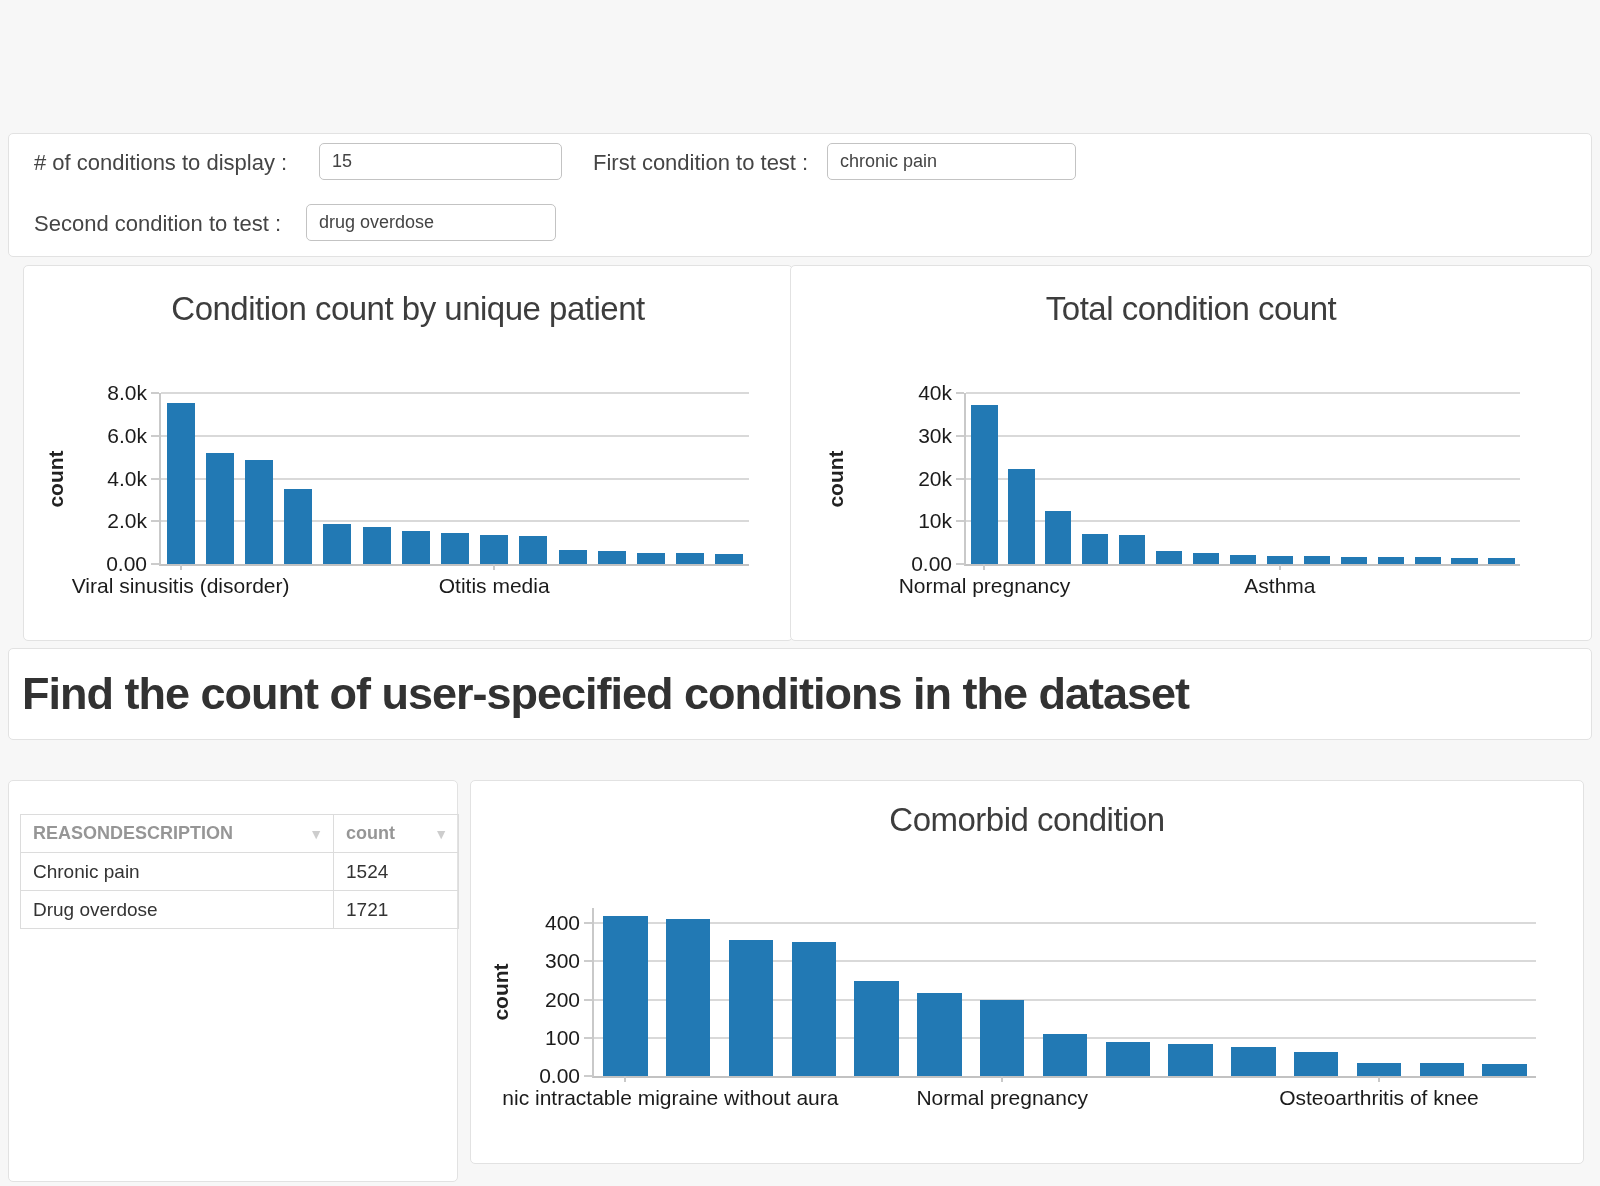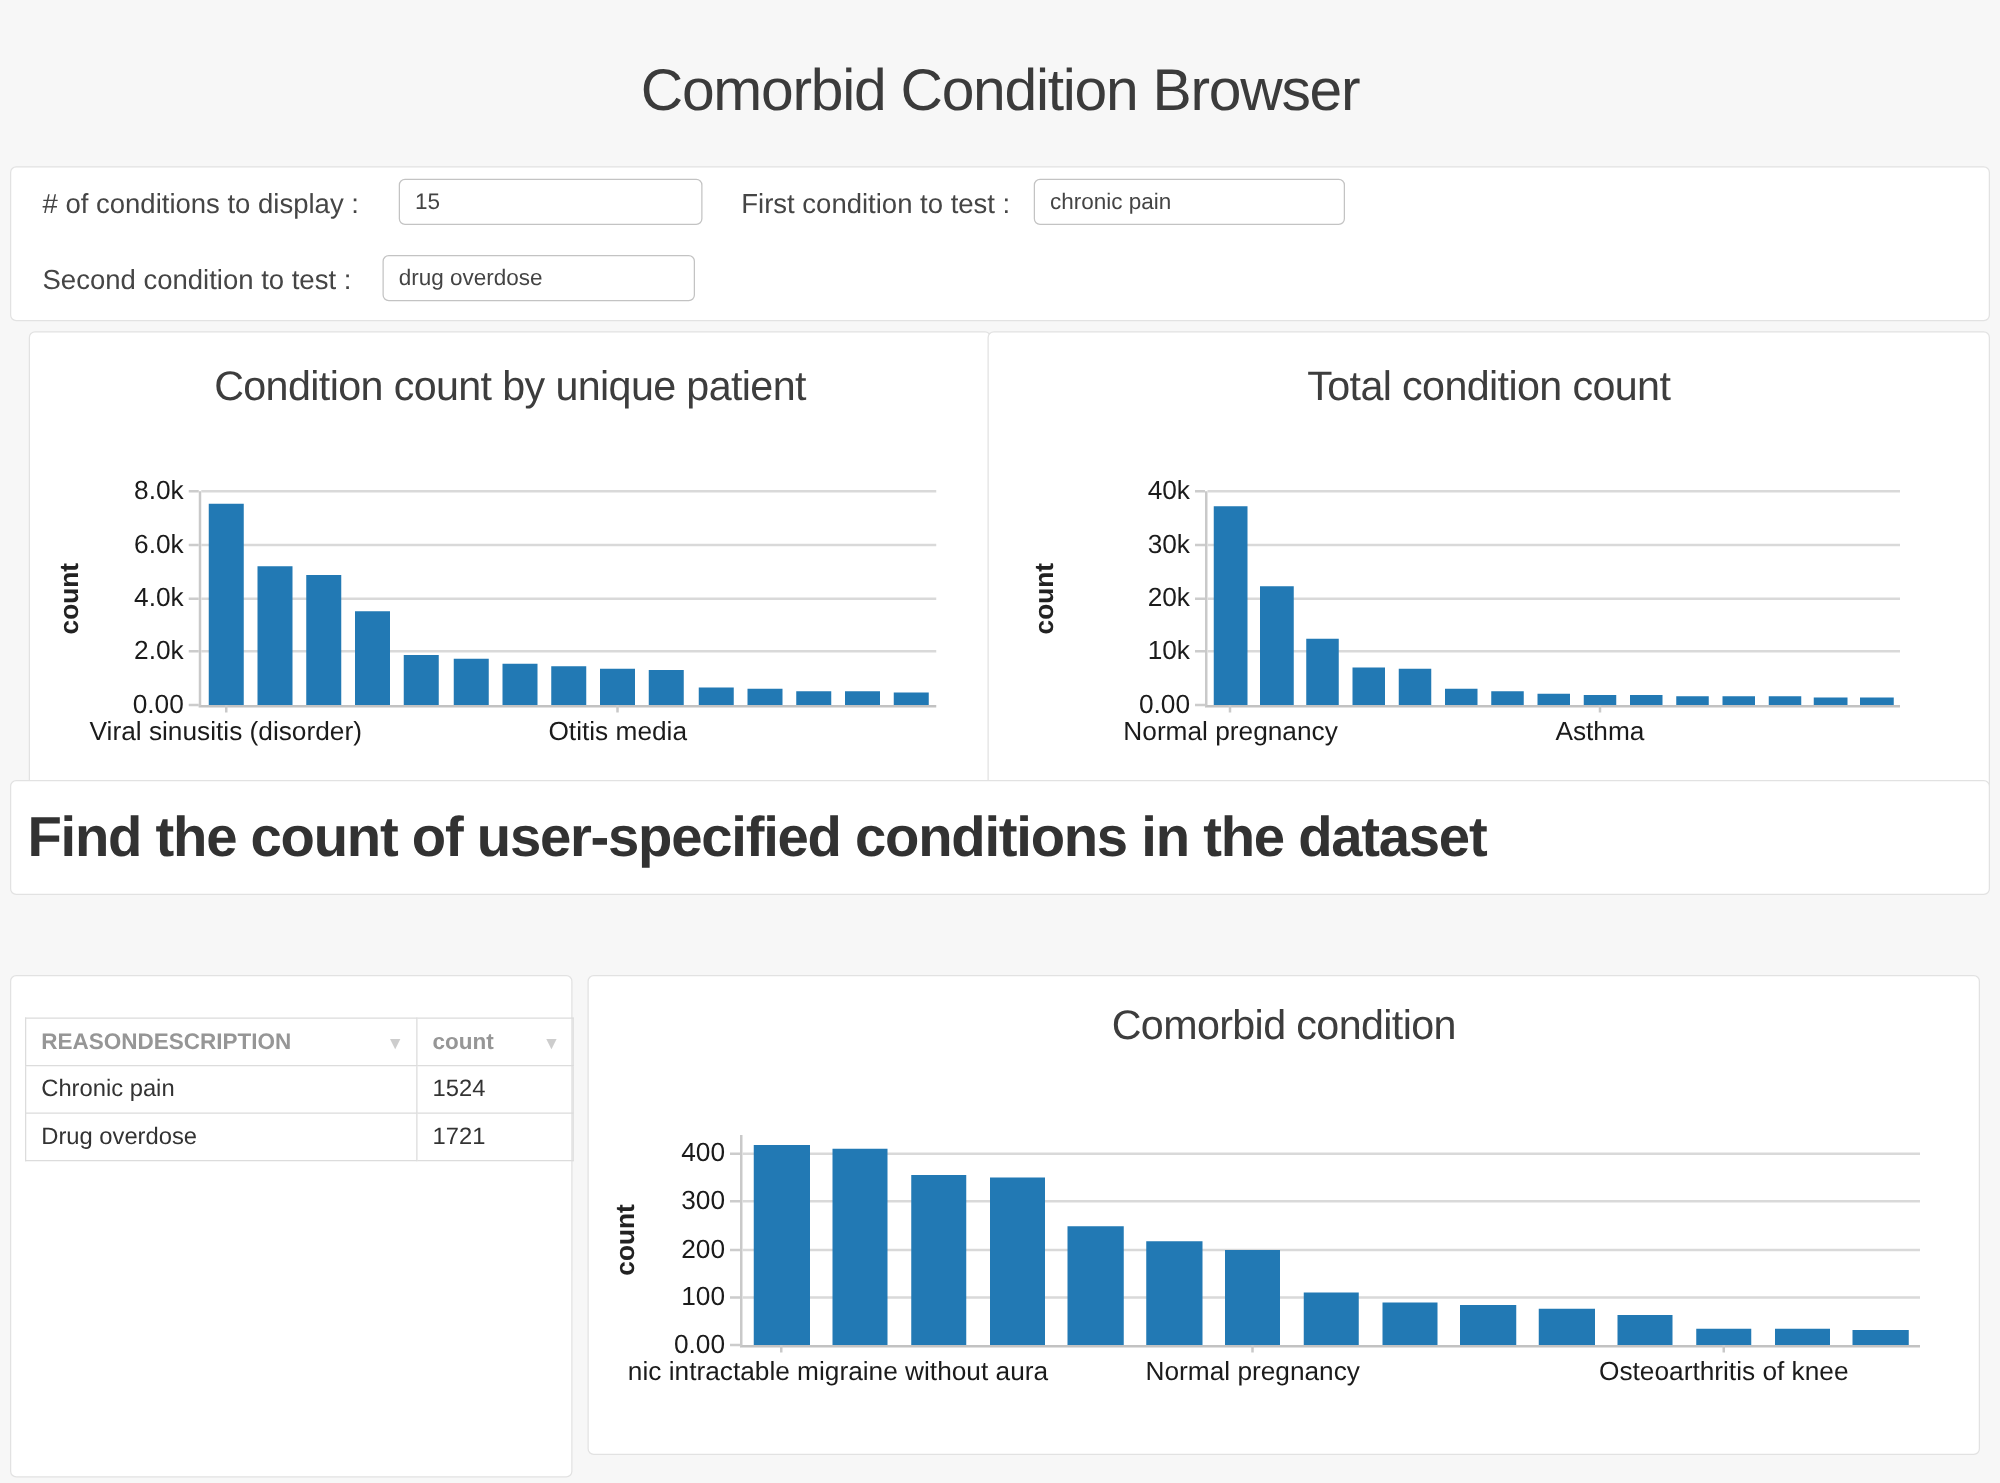--- a/index.html
+++ b/index.html
@@ -93,21 +93,20 @@
   .sort-icon{
     position:absolute;right:10px;top:50%;transform:translateY(-50%);
     font-size:14px;color:#cdcdcd;
   }
 </style>
 </head>
 <body>
 
 <div class="page">
 
-  <h1 class="app-title">Comorbid Condition Browser</h1>
 
   <section class="panel" style="left:8px;top:133px;width:1584px;height:124px;">
     <label class="ctrl-label" style="left:25px;top:16px;"># of conditions to display :</label>
     <input class="ctrl-input" style="left: 310px; top: 9px; width: 243px;" value="15">
     <label class="ctrl-label" style="left:584px;top:16px;">First condition to test :</label>
     <input class="ctrl-input" style="left: 818px; top: 9px; width: 249px;" value="chronic pain">
     <label class="ctrl-label" style="left:25px;top:77px;">Second condition to test :</label>
     <input class="ctrl-input" style="left: 297px; top: 70px; width: 250px;" value="drug overdose">
   </section>
 
@@ -184,21 +183,21 @@
         <div class="bar" style="left: 448.555px; width: 26.2227px; height: 6.62625px; background: rgb(34, 121, 180);"></div>
         <div class="bar" style="left: 485.489px; width: 26.2227px; height: 6.19875px; background: rgb(34, 121, 180);"></div>
         <div class="bar" style="left: 522.422px; width: 26.2227px; height: 5.77125px; background: rgb(34, 121, 180);"></div>
         <div class="xtick-dash" style="left: 17.4667px; top: 171px;"></div>
         <span class="xtick-label" style="left: 18.4667px; top: 181px;">Normal pregnancy</span>
         <div class="xtick-dash" style="left: 312.933px; top: 171px;"></div>
         <span class="xtick-label" style="left: 313.933px; top: 181px;">Asthma</span>
       </div>
   </section>
 
-  <section class="panel" style="left:8px;top:624px;width:1584px;height:92px;">
+  <section class="panel" style="left:8px;top:648px;width:1584px;height:92px;">
     <div class="section-heading">Find the count of user-specified conditions in the dataset</div>
   </section>
 
   <section class="panel" style="left:8px;top:780px;width:450px;height:402px;">
     <table class="dt-table">
       <colgroup>
           <col class="c1">
           <col class="c2">
         </colgroup>
       <thead>

